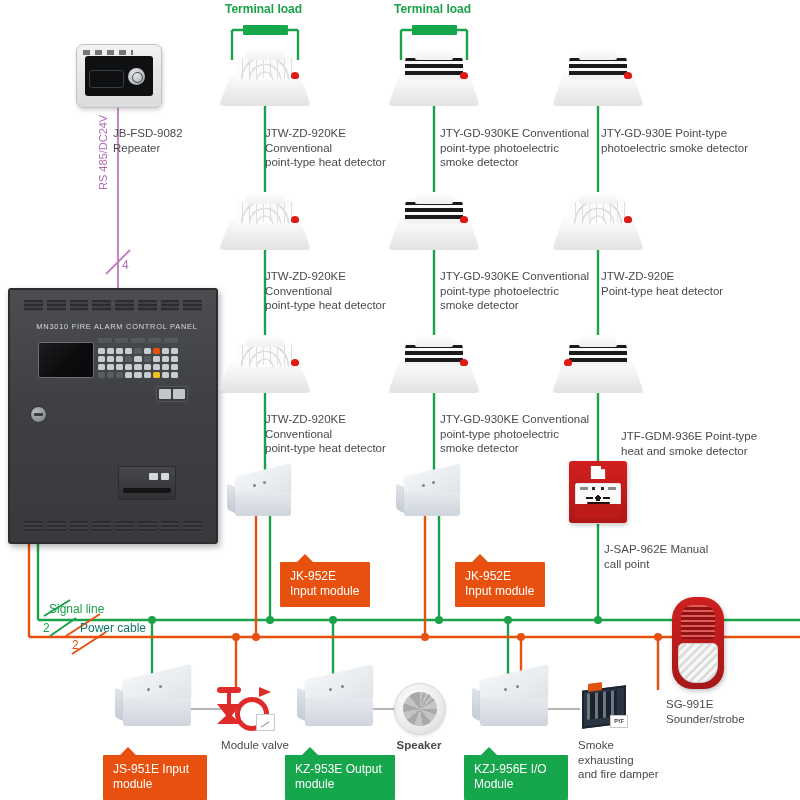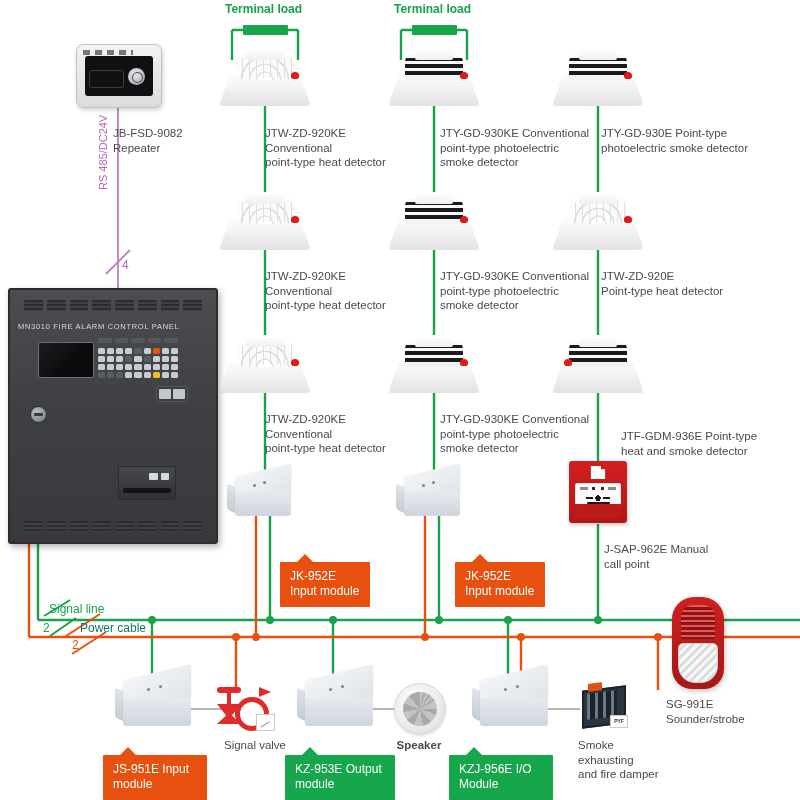--- a/index.html
+++ b/index.html
@@ -15,21 +15,21 @@
   .tag{position:absolute;color:#fff;font-size:12px;line-height:15px;padding:7px 10px 8px 10px;border-radius:1px;}
   .tag .notch{position:absolute;top:-8px;left:16px;width:0;height:0;border-left:9px solid transparent;border-right:9px solid transparent;}
   .tag-orange{background:#e8500f;}
   .tag-orange .notch{border-bottom:9px solid #e8500f;}
   .tag-green{background:#16a64b;}
   .tag-green .notch{border-bottom:9px solid #16a64b;}
 
   
   .panel{position:absolute;background:linear-gradient(180deg,#4b4d50 0%,#3e4043 45%,#37393c 100%);
          border:2px solid #2b2d2f;border-radius:3px;box-shadow:2px 3px 6px rgba(0,0,0,.3);}
-  .panel-title{position:absolute;left:8px;right:0;text-align:left;color:#d8dadd;font-size:7.5px;letter-spacing:.7px;}
+  .panel-title{position:absolute;left:8px;right:0;text-align:center;color:#d8dadd;font-size:7.5px;letter-spacing:.7px;}
   .vent{position:absolute;height:11px;display:flex;gap:4px;}
   .vent i{flex:1;background:repeating-linear-gradient(180deg,#2a2c2e 0px,#2a2c2e 2px,#3f4144 2px,#3f4144 4px);border-radius:1px;}
   .lcd{position:absolute;background:#0c0c0e;border:1px solid #6c6e71;border-radius:2px;
        background-image:linear-gradient(135deg,#1b1d20 0%,#0a0b0c 60%);}
   .keys{position:absolute;display:grid;gap:2px;}
   .keys b{display:block;background:#c9ccd0;border-radius:1.5px;height:6px;}
   .keys b.o{background:#e8500f;}
   .keys b.y{background:#f0c020;}
   .keys b.d{background:#5a5d60;}
   .ledrow{position:absolute;display:flex;gap:3px;}
@@ -471,21 +471,21 @@
   </div>
 
   <div class="valve" style="left:213px;top:685px;">
     <div class="hw"></div>
     <div class="stem"></div>
     <div class="bodyv"></div>
     <div class="flag"></div>
     <div class="ring"></div>
     <div class="box"></div>
   </div>
-  <div class="lbl" style="left:210px;top:738px;width:90px;text-align:center;">Signal valve</div>
+  <div class="lbl" style="left:210px;top:738px;width:90px;text-align:center;">Module valve</div>
 
   <div class="grey-link" style="left:362px;top:708px;width:40px;"></div>
   <div class="mod" style="left:297px;top:672px;width:86px;height:64px;">
     <div class="side" style="height:30px;top:18px;"></div>
     <div class="top" style="width:68px;height:34px;"></div>
     <div class="front" style="width:68px;height:28px;top:26px;"></div>
     <div class="d1" style="left:32px;top:16px;"></div>
       <div class="d2" style="left:44px;top:13px;"></div>
   </div>
   <div class="tag tag-green" style="left:285px;top:755px;width:90px;">
@@ -498,21 +498,21 @@
   <div class="lbl" style="left:386px;top:738px;width:66px;text-align:center;font-weight:bold;">Speaker</div>
 
   <div class="grey-link" style="left:542px;top:708px;width:38px;"></div>
   <div class="mod" style="left:472px;top:672px;width:86px;height:64px;">
     <div class="side" style="height:30px;top:18px;"></div>
     <div class="top" style="width:68px;height:34px;"></div>
     <div class="front" style="width:68px;height:28px;top:26px;"></div>
     <div class="d1" style="left:32px;top:16px;"></div>
       <div class="d2" style="left:44px;top:13px;"></div>
   </div>
-  <div class="tag tag-green" style="left:449px;top:755px;width:84px;">
+  <div class="tag tag-green" style="left:464px;top:755px;width:84px;">
     <span class="notch"></span>
     <span>KZJ-956E
 I/O Module</span>
   </div>
 
   <div class="damper" style="left:578px;top:684px;">
     <div class="frame"></div>
     <div class="blades"></div>
     <div class="motor"></div>
     <div class="tag2">PYF</div>

